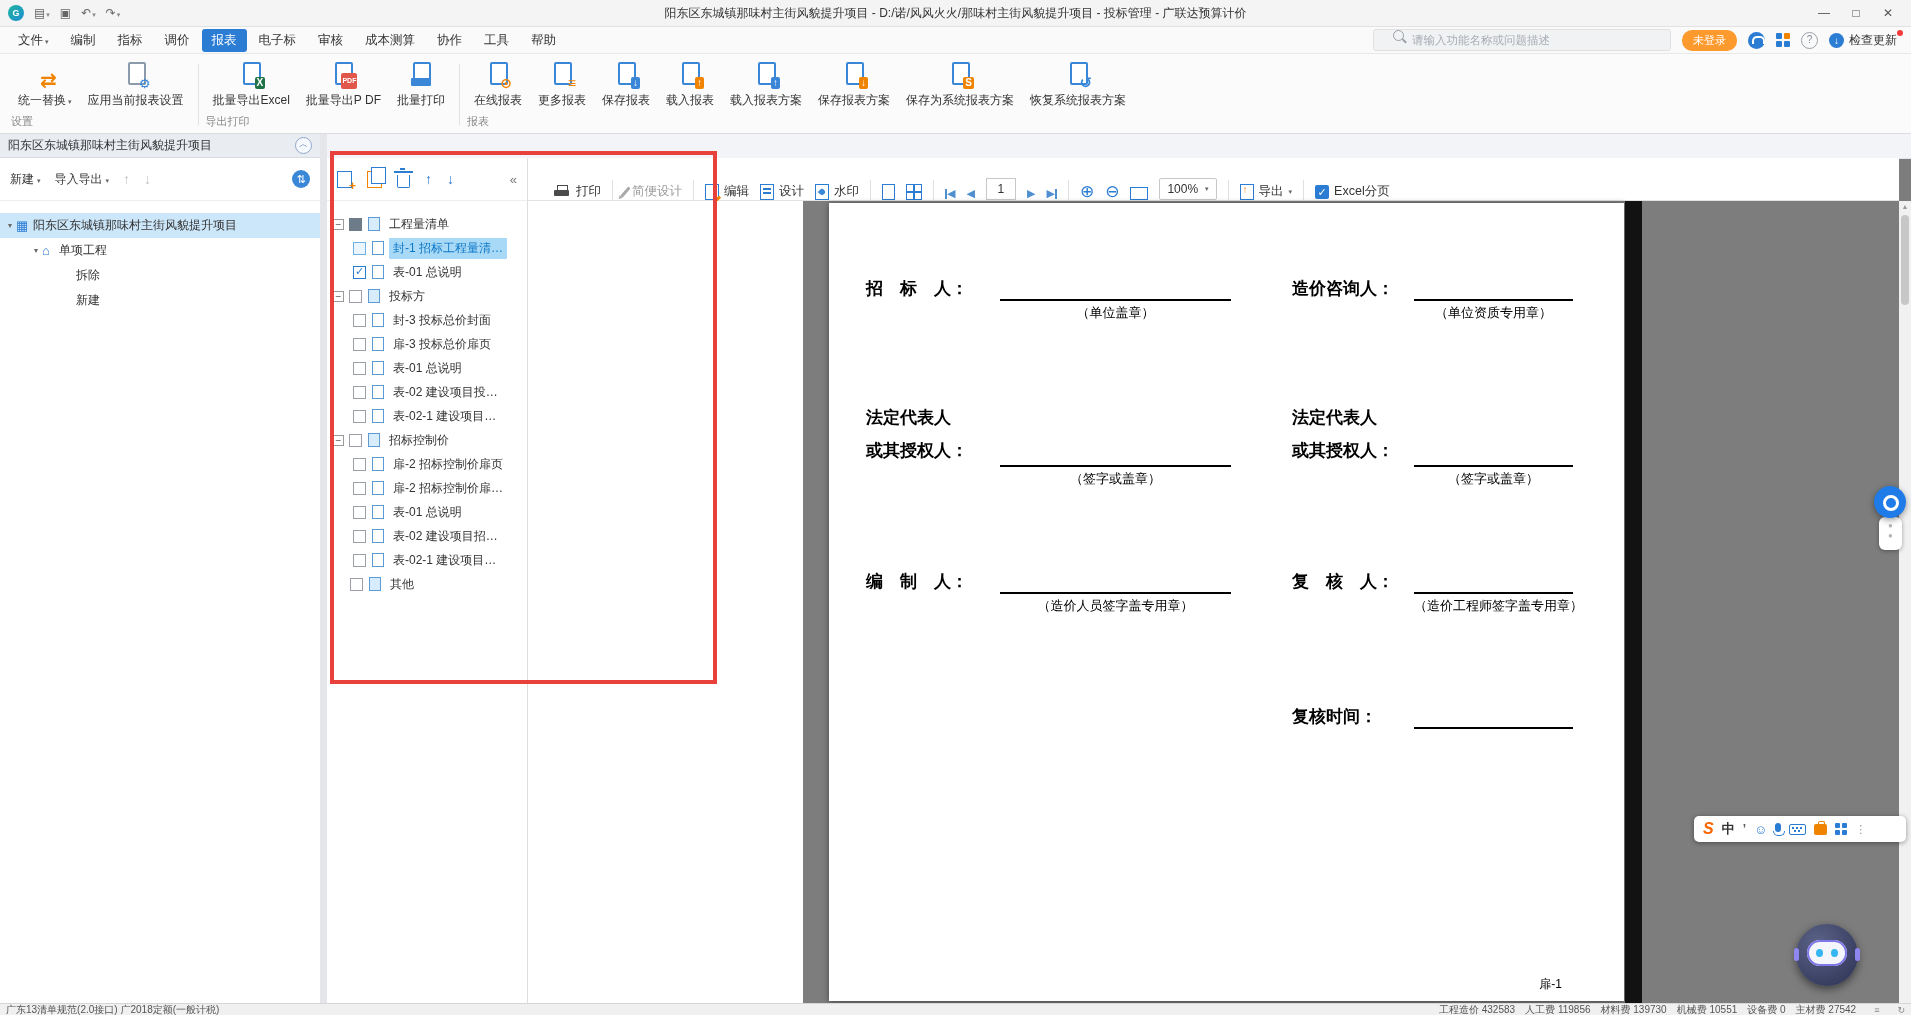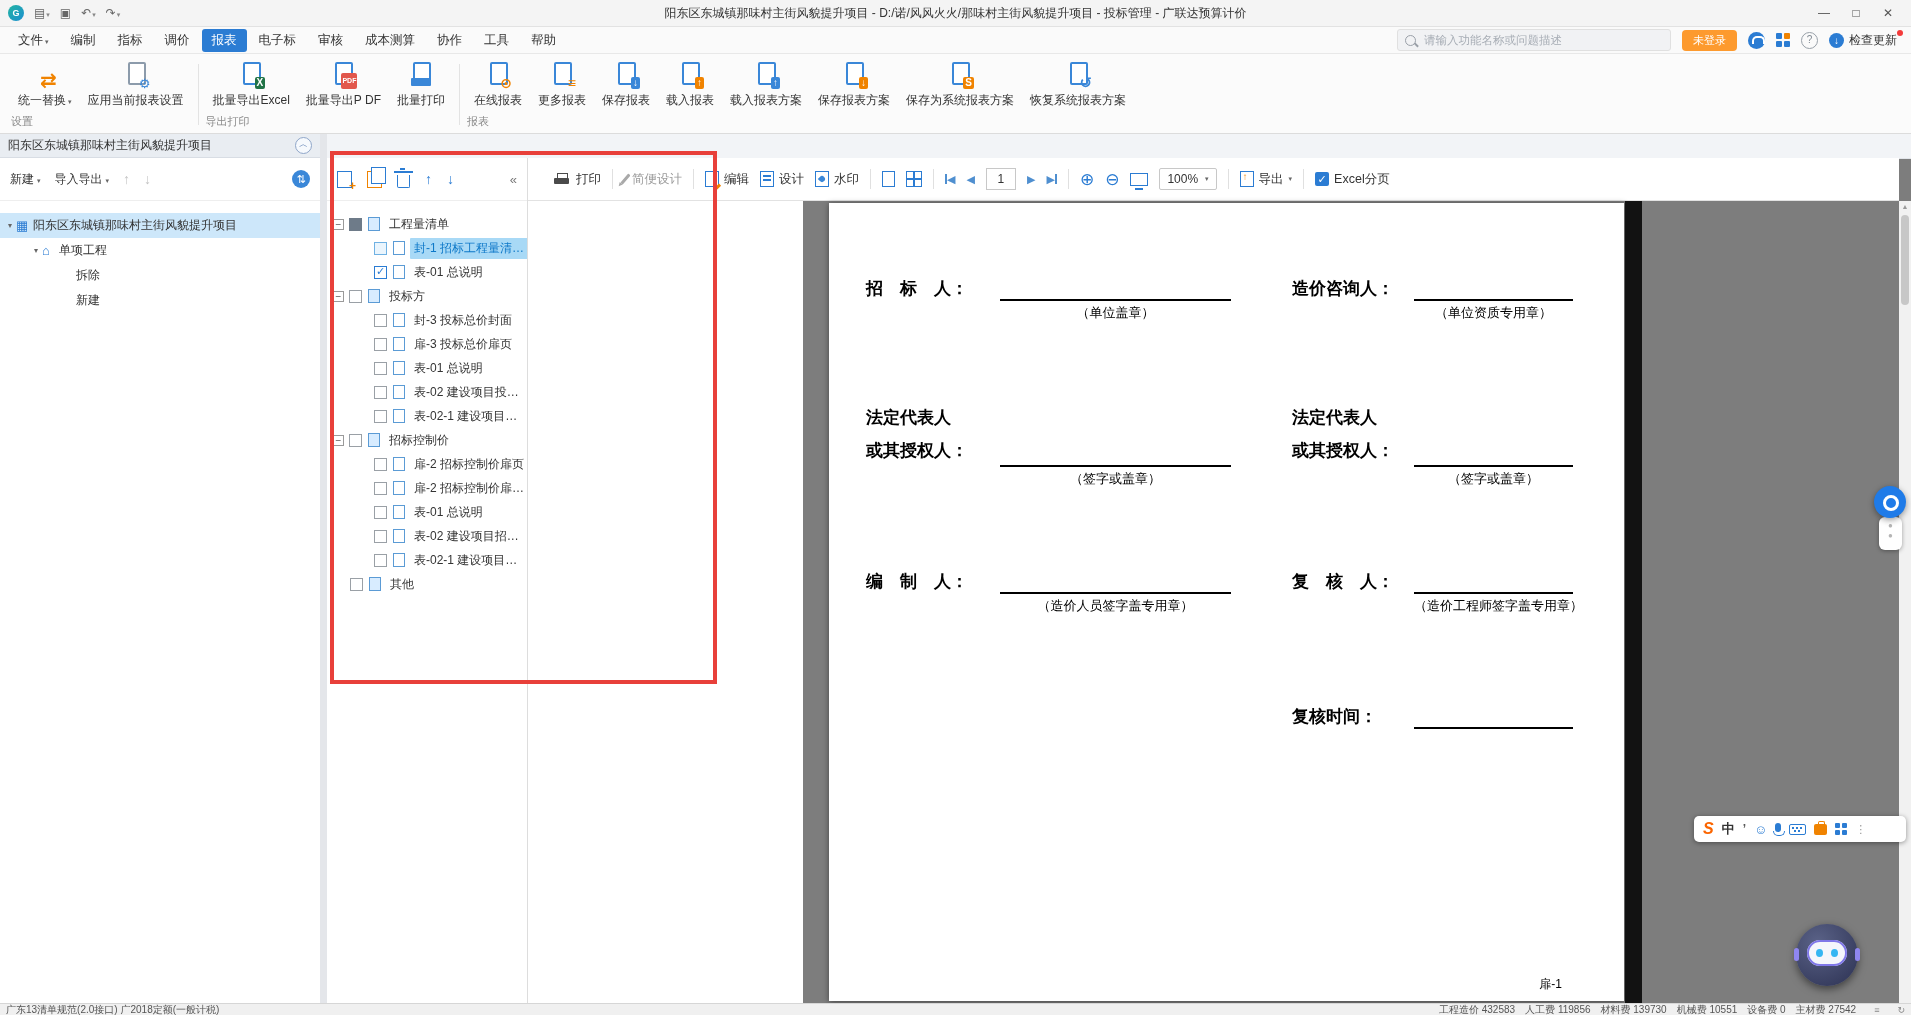--- a/index.html
+++ b/index.html
@@ -18,26 +18,26 @@
   .winbtns{margin-left:auto;display:flex;gap:2px;z-index:2}
   .wbtn{width:30px;height:22px;text-align:center;line-height:22px;font-size:12px;color:#555}
   
   .menubar{position:absolute;left:0;top:27px;width:100%;height:27px;background:#fafafa;border-bottom:1px solid #e8e8e8;display:flex;align-items:center;padding:0 8px;box-sizing:border-box}
   .menu-items{display:flex;align-items:center;gap:2px}
   .menu-item{padding:3px 10px;font-size:12.5px;color:#333;border-radius:3px;white-space:nowrap;cursor:pointer}
   .menu-item.active{background:#2b7cd3;color:#fff}
   .mi-caret{display:none;font-size:7px;color:#666;margin-left:2px}
   .menu-item.caret .mi-caret{display:inline}
   .menu-right{margin-left:auto;display:flex;align-items:center;gap:11px}
-  .searchbox{display:flex;align-items:center;gap:6px;width:258px;height:20px;background:#f1f2f4;border:1px solid #e0e0e0;border-radius:3px;padding:0 7px}
+  .searchbox{display:flex;gap:6px;width:258px;height:20px;background:#f1f2f4;border:1px solid #e0e0e0;border-radius:3px;padding:0 19px}
   .i-mag{width:9px;height:9px;border:1.5px solid #9aa0a8;border-radius:50%;position:relative;flex:none}
   .i-mag::after{content:"";position:absolute;width:5px;height:1.5px;background:#9aa0a8;transform:rotate(45deg);right:-4px;bottom:-1px}
   .searchbox input{border:none;background:transparent;outline:none;font-size:11.5px;color:#333;width:100%}
   .searchbox input::placeholder{color:#a7adb5}
-  .loginpill{background:#fd9a2e;color:#fff;font-size:11px;border-radius:4px;padding:3px 11px;white-space:nowrap}
+  .loginpill{background:#fd9a2e;color:#fff;font-size:11px;border-radius:10px;padding:3px 11px;white-space:nowrap}
   .mr-circle{width:17px;height:17px;border-radius:50%;background:#2b7cd3;position:relative}
   .mr-circle::after{content:"";position:absolute;left:4px;top:4px;width:9px;height:6px;border:2px solid #fff;border-bottom:none;border-radius:5px 5px 0 0}
   .i-grid4{width:14px;height:14px;display:grid;grid-template-columns:6px 6px;grid-template-rows:6px 6px;gap:2px}
   .i-grid4 span{background:#2b7cd3;border-radius:1px}
   .i-grid4 span:nth-child(2){background:#f08300}
   .qmark{width:15px;height:15px;border:1.2px solid #98a0a8;border-radius:50%;color:#818a93;font-size:10px;text-align:center;line-height:14px}
   .update{display:flex;align-items:center;gap:5px;font-size:12px;color:#333;position:relative;padding-right:6px}
   .upd-ic{width:15px;height:15px;border-radius:50%;background:#2b7cd3;color:#fff;font-size:10px;text-align:center;line-height:15px}
   .reddot{position:absolute;right:0;top:-2px;width:6px;height:6px;border-radius:50%;background:#f43b3b}
   
@@ -79,21 +79,21 @@
   .mtb{position:absolute;left:327px;top:158px;width:200px;height:43px;background:#fff;border-bottom:1px solid #eee;display:flex;align-items:center;gap:15px;padding:0 10px;box-sizing:border-box}
   .i-docbox{width:13px;height:15px;border:1.5px solid #2b7cd3;background:#fff;position:relative;display:inline-block}
   .i-add::after{content:"+";position:absolute;right:-5px;bottom:-6px;color:#f08300;font-weight:bold;font-size:12px}
   .i-copy{border-color:#f08300}
   .i-copy::after{content:"";position:absolute;left:3px;top:-5px;width:13px;height:15px;border:1.5px solid #2b7cd3;background:#fff}
   .i-trash{width:11px;height:12px;border:1.5px solid #2b7cd3;border-top:none;border-radius:0 0 2px 2px;position:relative;display:inline-block;margin-top:5px}
   .i-trash::before{content:"";position:absolute;top:-4px;left:-4px;right:-4px;height:2px;background:#2b7cd3}
   .i-trash::after{content:"";position:absolute;top:-7px;left:2px;width:5px;height:2px;background:#2b7cd3}
   .arrow-blue{color:#2b7cd3;font-size:14px;font-weight:bold}
   .mtb .coll{margin-left:auto;color:#777;font-size:13px}
-  .ptb{position:absolute;left:528px;top:158px;right:12px;height:43px;background:#fff;border-bottom:1px solid #e2e2e2;display:flex;align-items:center;gap:11px;padding:0 0 0 26px;box-sizing:border-box;font-size:12.5px;color:#333}
+  .ptb{position:absolute;left:528px;top:158px;right:12px;height:43px;background:#fff;border-bottom:1px solid #e2e2e2;display:flex;align-items:flex-end;gap:11px;padding:0 0 0 26px;box-sizing:border-box;font-size:12.5px;color:#333}
   .pt-btn{display:flex;align-items:center;gap:5px;white-space:nowrap;cursor:pointer}
   .pt-btn.disabled{color:#9b9b9b}
   .pt-sep{width:1px;height:20px;background:#e0e0e0}
   .i-print{width:17px;height:13px;position:relative;display:inline-block}
   .i-print::before{content:"";position:absolute;left:3px;top:0;width:9px;height:4px;border:1.5px solid #4a4a4a;background:#fff}
   .i-print::after{content:"";position:absolute;left:0;top:5px;width:15px;height:6px;background:#4a4a4a;border-radius:1px}
   .i-pen{width:3px;height:12px;background:#a9a9a9;border-radius:1px;transform:rotate(40deg);display:inline-block;position:relative}
   .i-pen::after{content:"";position:absolute;bottom:-4px;left:-1px;border-left:2.5px solid transparent;border-right:2.5px solid transparent;border-top:4px solid #a9a9a9}
   .i-docsm{width:12px;height:14px;border:1.5px solid #2b7cd3;background:#fff;position:relative;display:inline-block}
   .i-docsm.pencil::after{content:"";position:absolute;right:-3px;bottom:-2px;width:8px;height:2.5px;background:#f08300;transform:rotate(-45deg)}
@@ -127,21 +127,21 @@
   .lrow.lv2{padding-left:76px}
   .lrow.selected{background:#cde7fa}
   .lcaret{display:none;font-size:8px;color:#666;margin-right:4px}
   .lrow.caret .lcaret{display:inline}
   .licon{display:none;width:17px;font-size:13px;color:#2b7cd3;font-weight:bold;line-height:1}
   .lrow[data-icon-type] .licon{display:inline-block}
   [data-icon-type="project-icon"] .licon::before{content:"▦"}
   [data-icon-type="house-icon"] .licon::before{content:"⌂"}
   
   .rtree{padding-top:11px}
-  .rrow{height:24px;display:flex;align-items:center;font-size:12px;color:#333;padding-left:47px;cursor:pointer}
+  .rrow{height:24px;display:flex;align-items:center;font-size:12px;color:#333;padding-left:26px;cursor:pointer}
   .rrow.group{padding-left:6px}
   .rrow.group:not(.exp-minus){padding-left:23px}
   .rexp{display:none;width:11px;height:11px;border:1px solid #9a9a9a;background:#fff;color:#555;font-size:10px;line-height:9px;text-align:center;margin-right:5px;flex:none;box-sizing:border-box}
   .rrow.exp-minus .rexp{display:inline-block}
   .rck{width:13px;height:13px;border:1px solid #9aa0a6;background:#fff;margin-right:6px;position:relative;flex:none;box-sizing:border-box}
   .rrow.ck-checked .rck{border-color:#2b7cd3}
   .rrow.ck-checked .rck::after{content:"✓";color:#2b7cd3;position:absolute;left:1px;top:-2px;font-size:11px;font-weight:bold}
   .rrow.ck-filled .rck{background:#6e7b89;border-color:#6e7b89}
   .rrow.ck-none-sel .rck{border-color:#6fb1e3;background:#eaf5fd}
   .rpic{width:12px;height:14px;border:1px solid #5b9bd5;background:#fff;margin-right:5px;flex:none;box-sizing:border-box}

